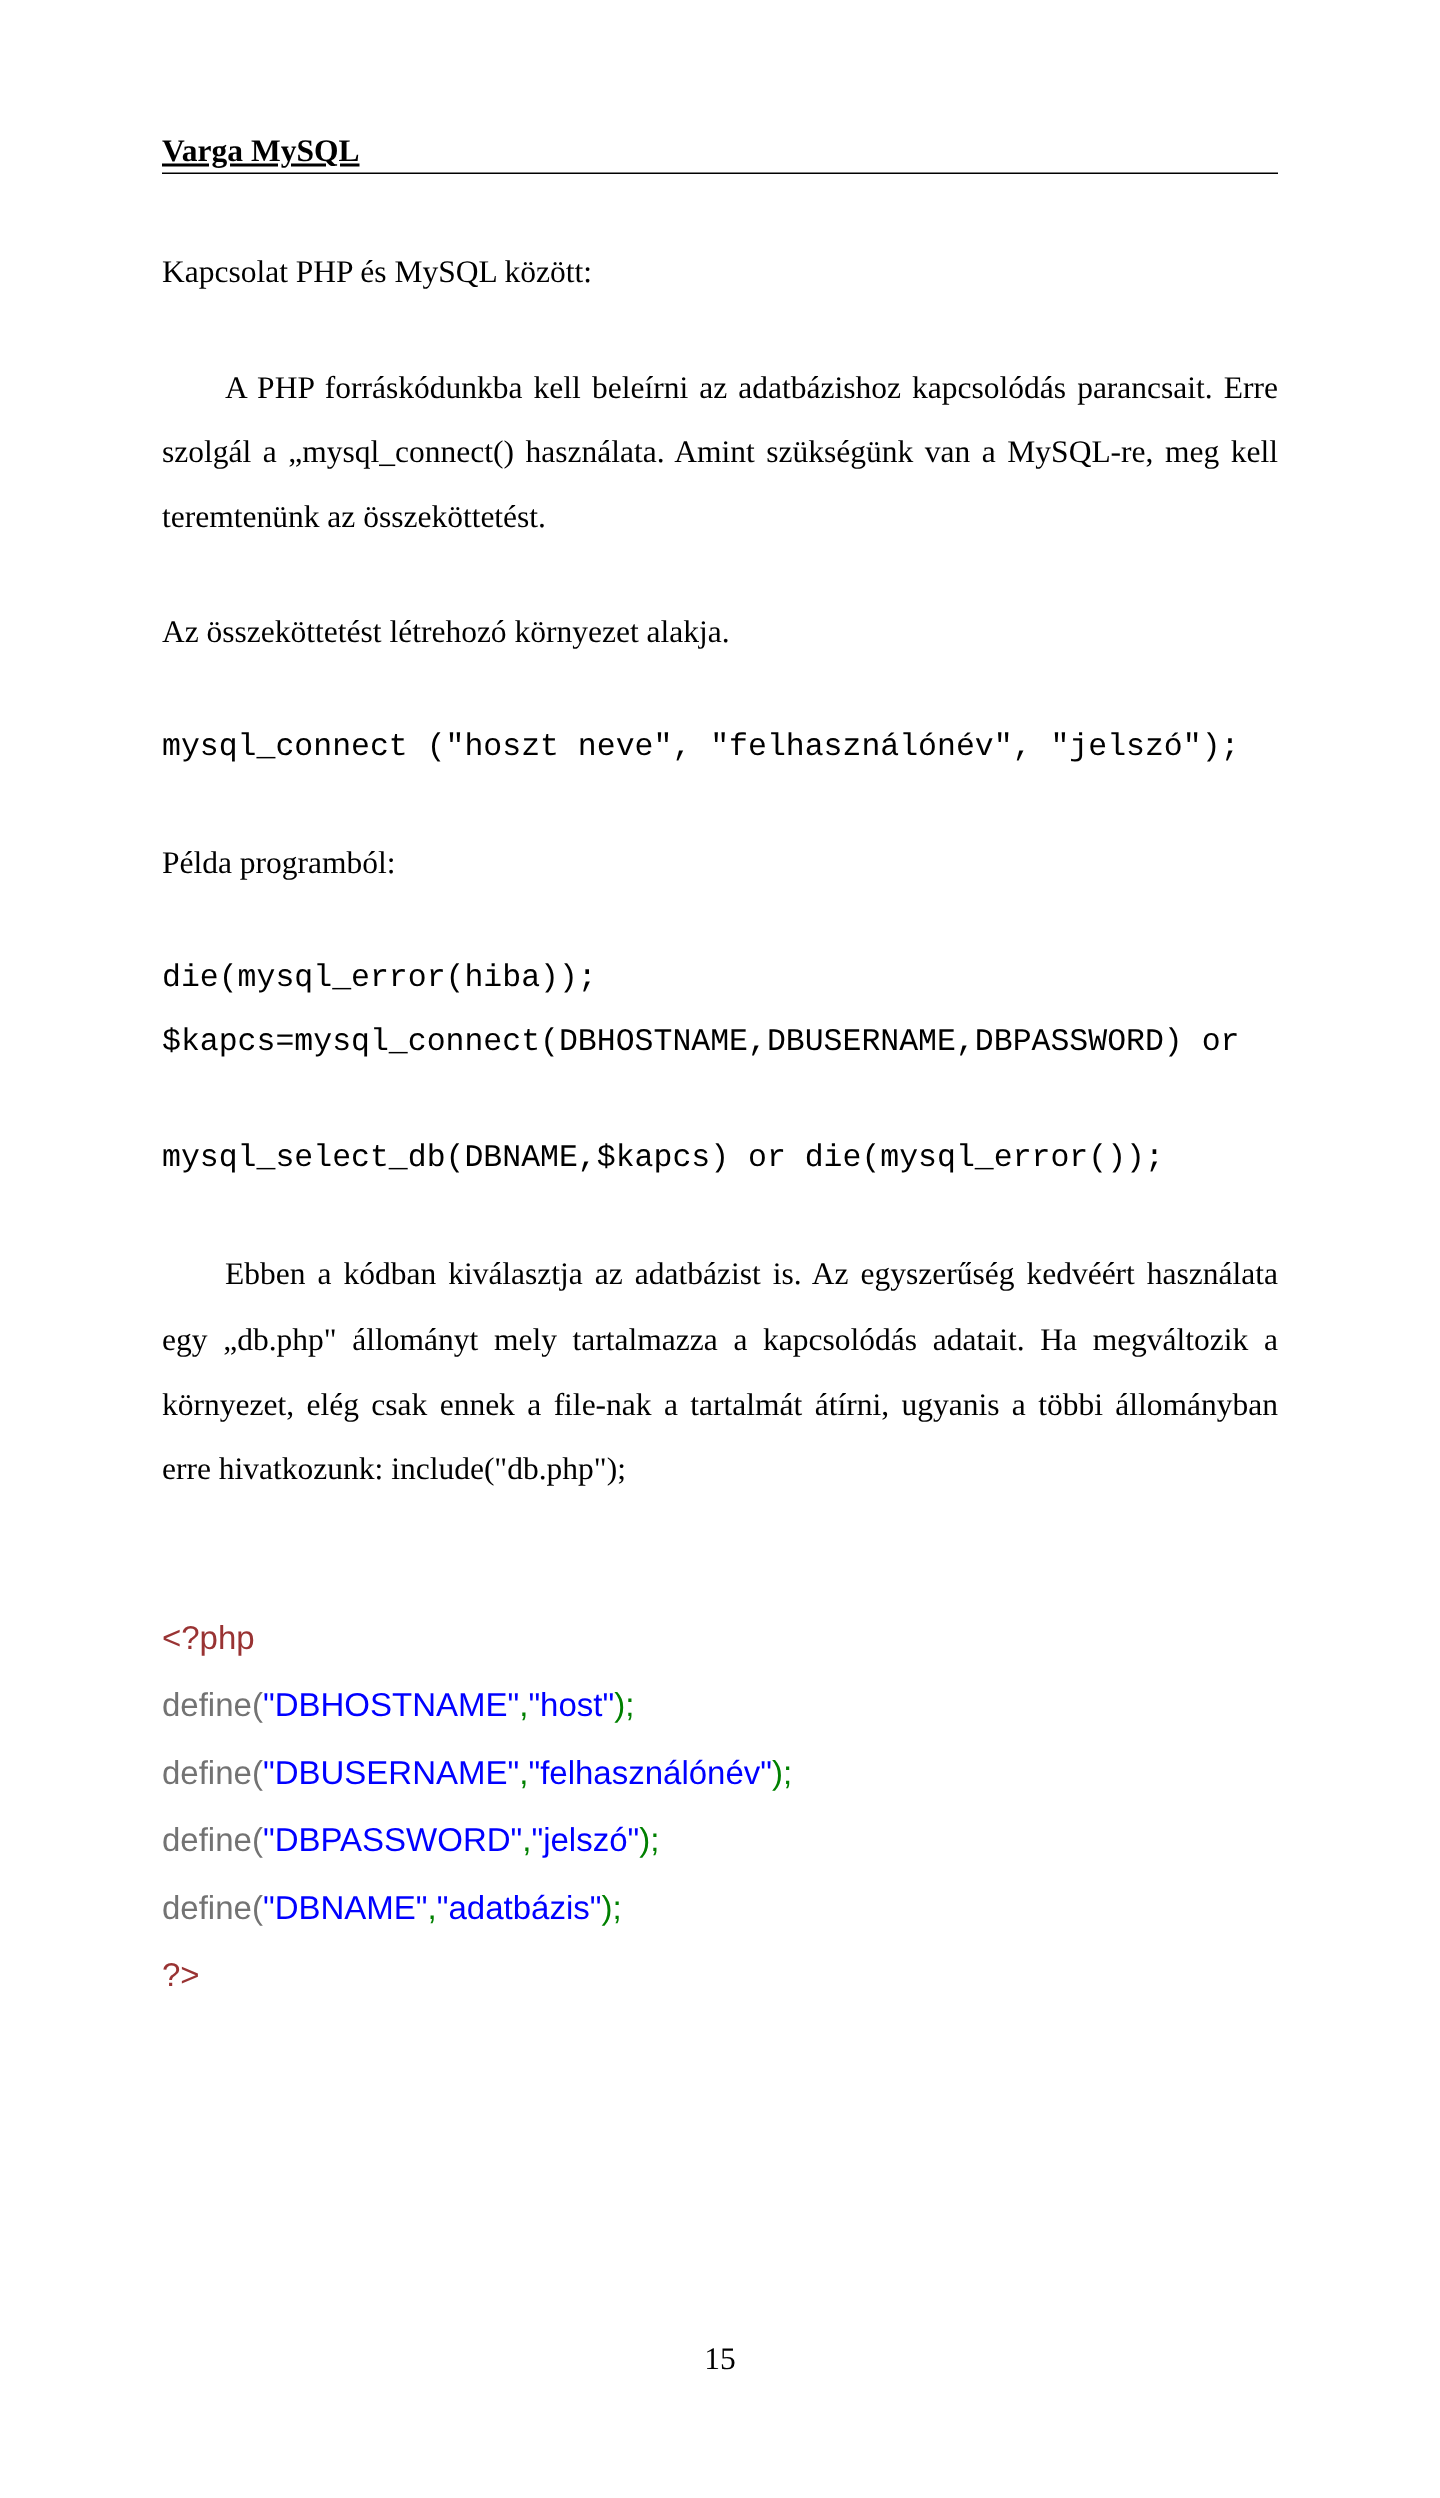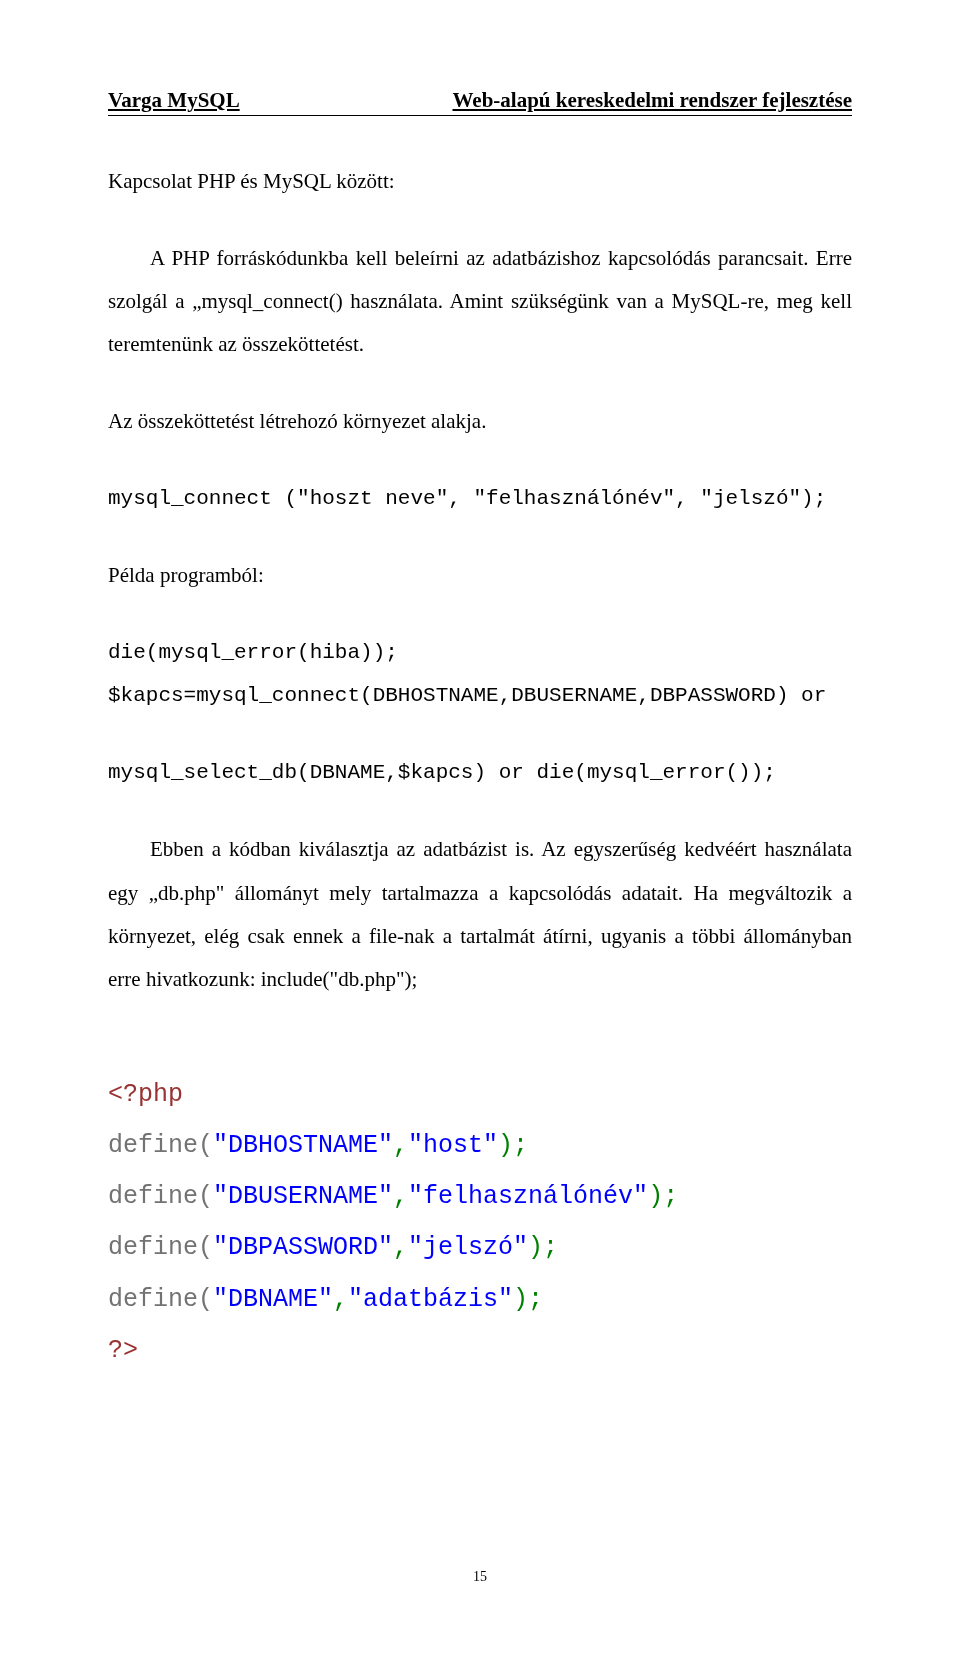--- a/index.html
+++ b/index.html
@@ -71,47 +71,46 @@
     }
     
     .code-block {
       font-family: "Courier New", Courier, monospace;
       font-size: 21px;
       line-height: 2.05;
       margin-bottom: 34px;
     }
     
     .code-block-php {
-      font-family: Liberation Mono, monospace;
-      font-size: 25px;
+      font-family: Liberation Sans, sans-serif;
+      font-size: 22px;
       line-height: 2.05;
     }
     
     .php-tag { color: #993333; }
     .php-define { color: #737373; }
     .php-string { color: #0000ff; }
     .php-text { color: #008000; }
     
     .page-number {
       position: absolute;
       bottom: 80px;
       left: 0;
       right: 0;
       text-align: center;
-      font-size: 14px;
+      font-size: 21px;
     }
   </style>
 </head>
 <body>
 
 <div class="page">
 
   <div class="header">
     <span class="header-left">Varga MySQL</span>
-    <span class="header-right">Web-alapú kereskedelmi rendszer fejlesztése</span>
   </div>
 
   <div class="content">
 
     <div class="section-title">Kapcsolat PHP és MySQL között:</div>
 
     <div class="para para-indent">A PHP forráskódunkba kell beleírni az adatbázishoz kapcsolódás parancsait. Erre szolgál a „mysql_connect() használata. Amint szükségünk van a MySQL-re, meg kell teremtenünk az összeköttetést.</div>
 
     <div class="single-line">Az összeköttetést létrehozó környezet alakja.</div>
 

